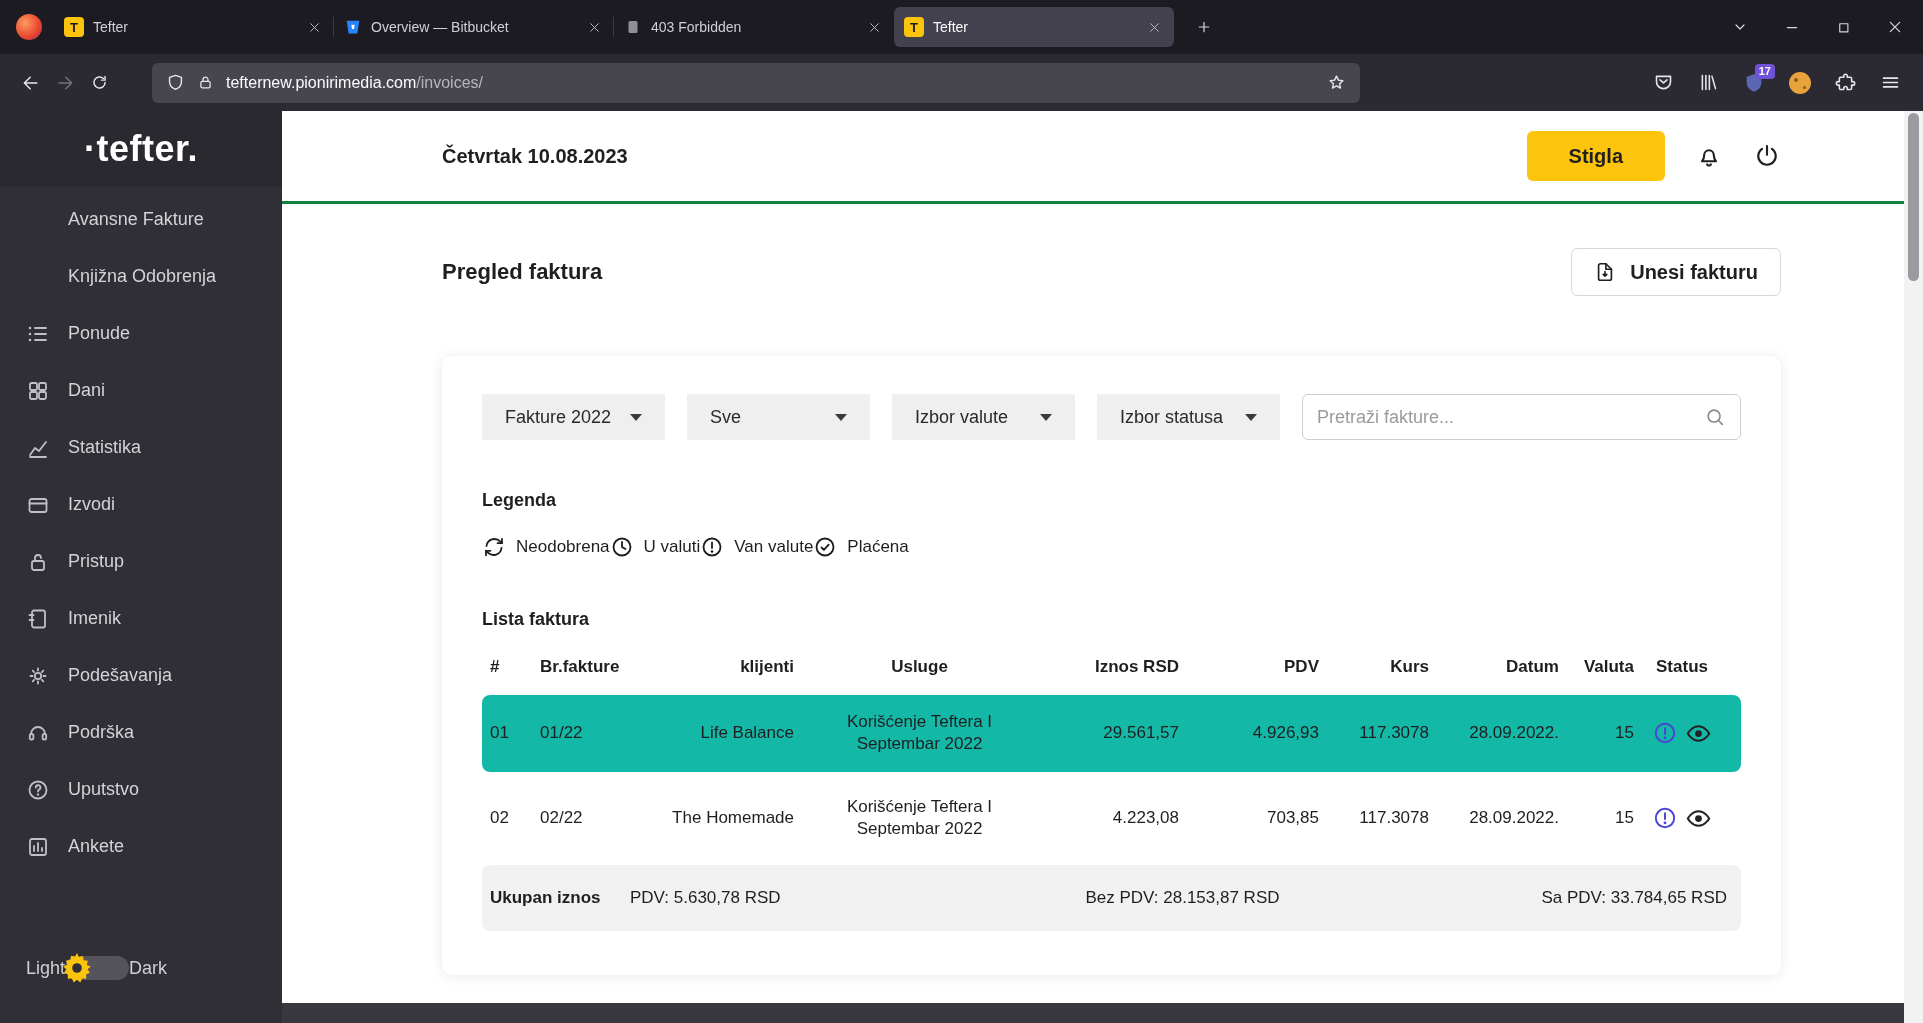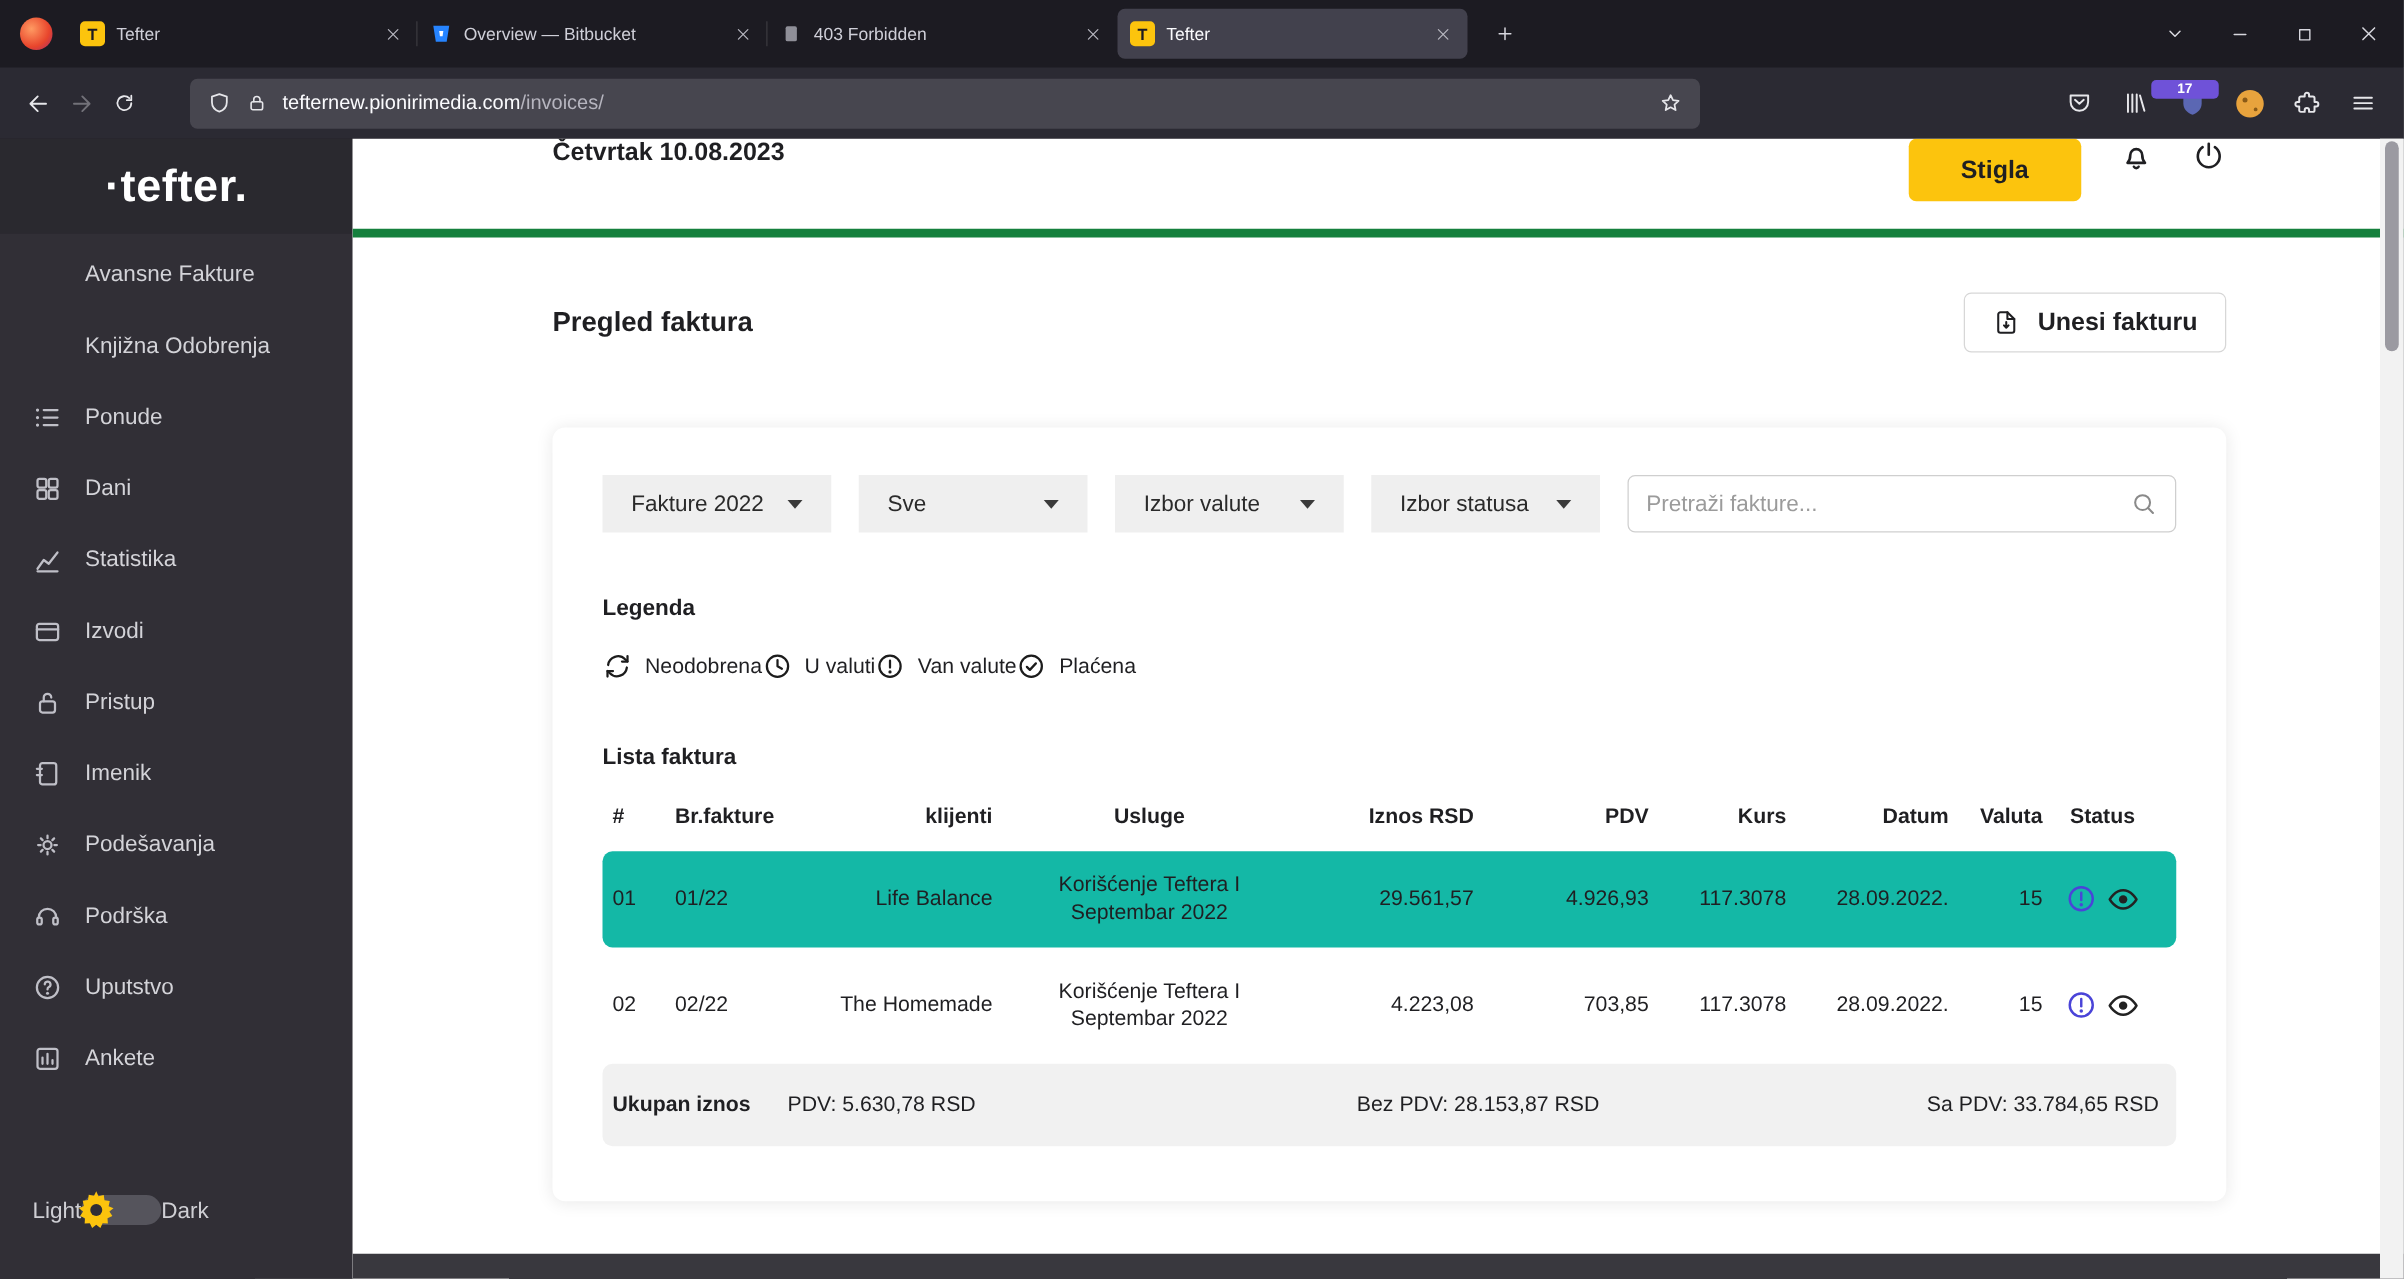--- a/index.html
+++ b/index.html
@@ -23,40 +23,40 @@
 
 
 .toolbar{height:57px;background:#2b2a33;display:flex;align-items:center;padding:0 14px;color:#e6e6ea}
 .navbtn{width:34px;height:34px;display:flex;align-items:center;justify-content:center;border-radius:4px;flex:none}
 .navbtn.dim{opacity:.38}
 .urlbar{width:1208px;height:40px;background:#47464f;border-radius:6px;display:flex;align-items:center;margin-left:36px;padding:0 14px;gap:12px}
 .urltext{font-size:16px;color:#fbfbfe;flex:1;white-space:nowrap}
 .urltext .dim{color:#b6b5bf}
 .tool-right{margin-left:auto;display:flex;align-items:center;gap:24px;padding-right:8px}
 .reliconwrap{position:relative}
-.badge{position:absolute;top:-8px;right:-10px;background:#6f52d8;color:#fff;font-size:11px;font-weight:bold;border-radius:4px;padding:1px 21px;line-height:1.2}
+.badge{position:absolute;top:-8px;right:-10px;background:#6f52d8;color:#fff;font-size:11px;font-weight:bold;border-radius:4px;padding:1px 4px;line-height:1.2}
 .cookie{width:22px;height:22px;border-radius:50%;background:#e8a33d;position:relative}
 .cookie::before{content:"";position:absolute;left:5px;top:6px;width:4px;height:4px;border-radius:50%;background:#8a5a17}
 .cookie::after{content:"";position:absolute;right:5px;bottom:5px;width:3px;height:3px;border-radius:50%;background:#8a5a17}
 
 
 .app{display:flex;height:912px;position:relative}
 .sidebar{width:282px;background:#312f36;color:#d3d3d8;display:flex;flex-direction:column;flex:none}
 .logo{height:76px;background:#2a292f;color:#fff;font-size:36px;font-weight:bold;display:flex;align-items:center;justify-content:center;letter-spacing:.5px}
 .menu{padding-top:4px}
 .mitem{height:57px;display:flex;align-items:center;gap:18px;padding:0 10px 0 26px;font-size:18px;color:#d3d3d8}
 .mitem .micon{width:24px;height:24px;color:#bfbfc7;flex:none}
 .theme{margin-top:auto;display:flex;align-items:center;padding:0 26px 43px;font-size:18px;color:#cfcfd4}
 .pill{width:64px;height:24px;background:#55545c;border-radius:12px;position:relative}
 .knob{position:absolute;left:-6px;top:-6px;width:36px;height:36px}
 
 
 .main{flex:1;background:#fff;position:relative;display:flex;flex-direction:column;overflow:hidden}
 .content-pad{padding-left:160px;padding-right:142px}
-.app-header{height:79px;display:flex;border-bottom:7px solid #15803d;flex:none}
+.app-header{height:93px;display:flex;align-items:center;border-bottom:3px solid #15803d;flex:none}
 .date{font-size:20px;font-weight:bold}
 .stigla{margin-left:auto;background:#fcc40d;border:none;border-radius:6px;height:50px;padding:0 42px;font-size:20px;font-weight:bold;color:#1f1f22;font-family:inherit;cursor:pointer}
 .hicon{width:28px;height:28px;margin-left:30px;color:#1f1f22}
 .page{flex:1;padding-top:44px}
 .title-row{display:flex;align-items:center}
 .page-title{font-size:22px;font-weight:bold}
 .unesi{margin-left:auto;display:flex;align-items:center;gap:14px;background:#fff;border:1px solid #d7d7d7;border-radius:6px;height:48px;padding:0 22px;font-size:20px;font-weight:bold;color:#1f1f22;font-family:inherit;cursor:pointer}
 .card{margin-top:60px;background:#fff;border-radius:10px;box-shadow:0 1px 14px rgba(0,0,0,.09);padding:38px 40px 44px}
 .filters{display:flex;align-items:center}
 .sel{width:190px;height:46px;background:#efefef;border-radius:0;display:flex;align-items:center;padding:0 23px;font-size:18px;color:#2a2a2a;margin-right:22px;cursor:pointer}

